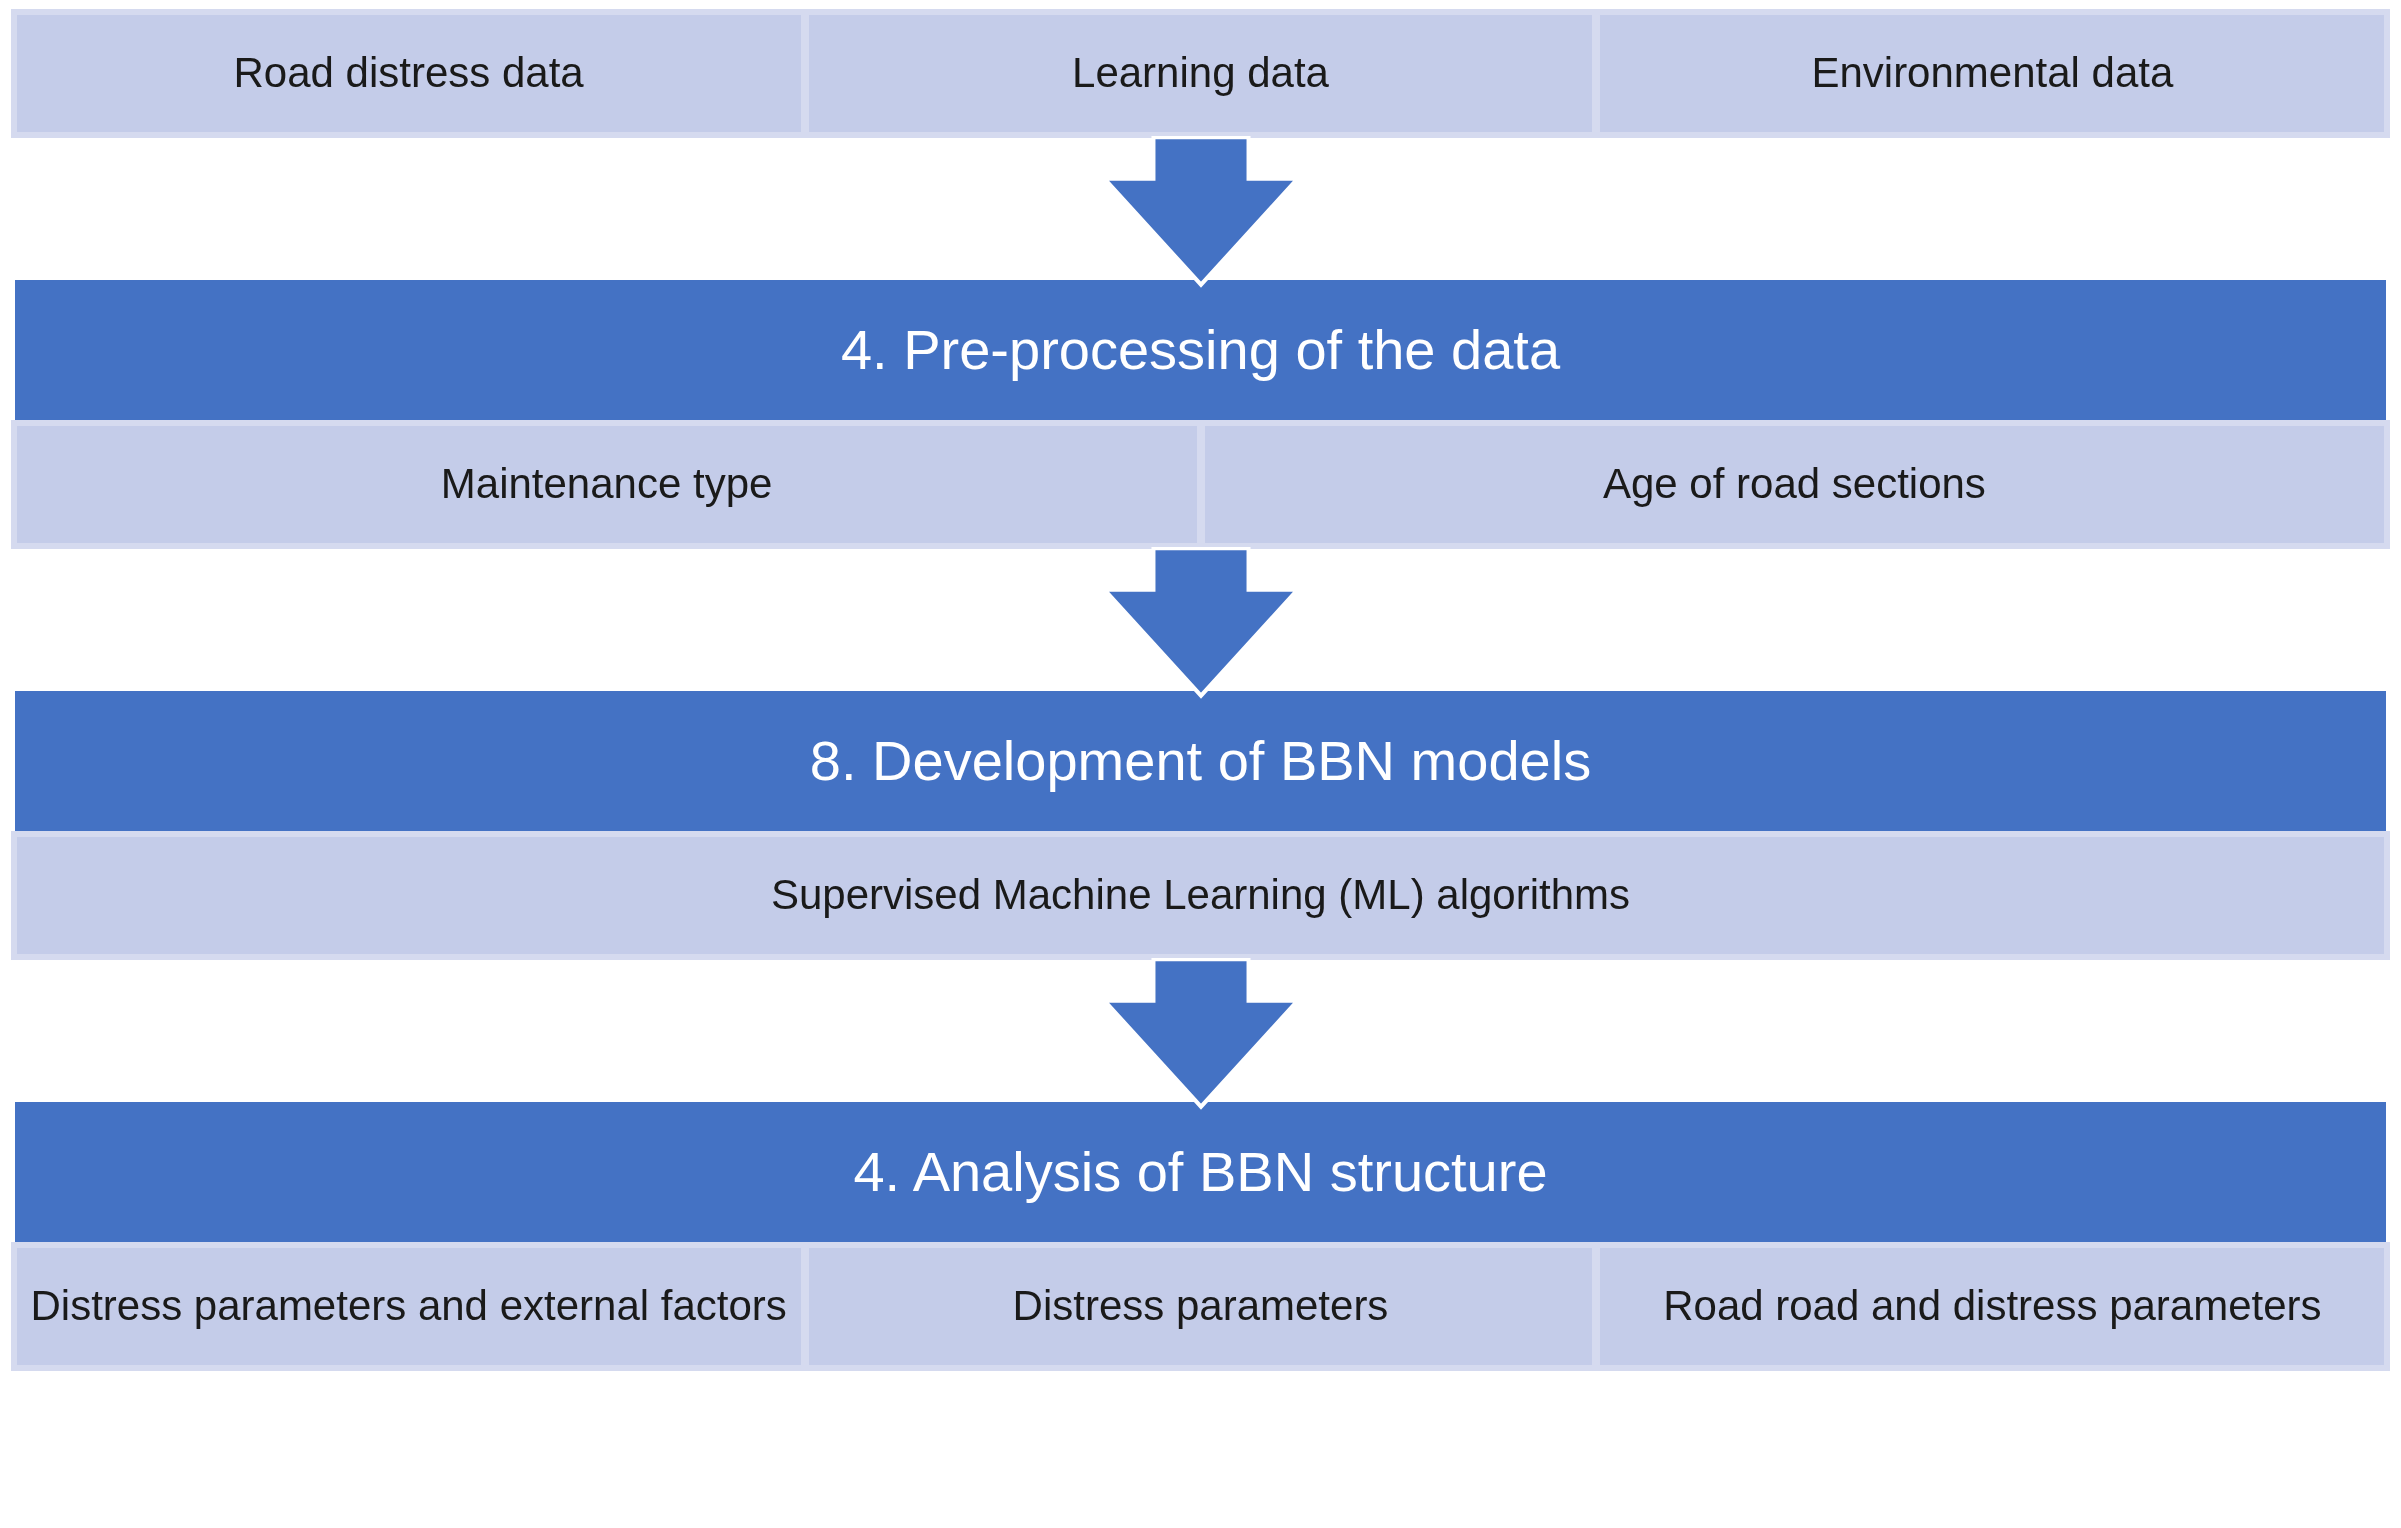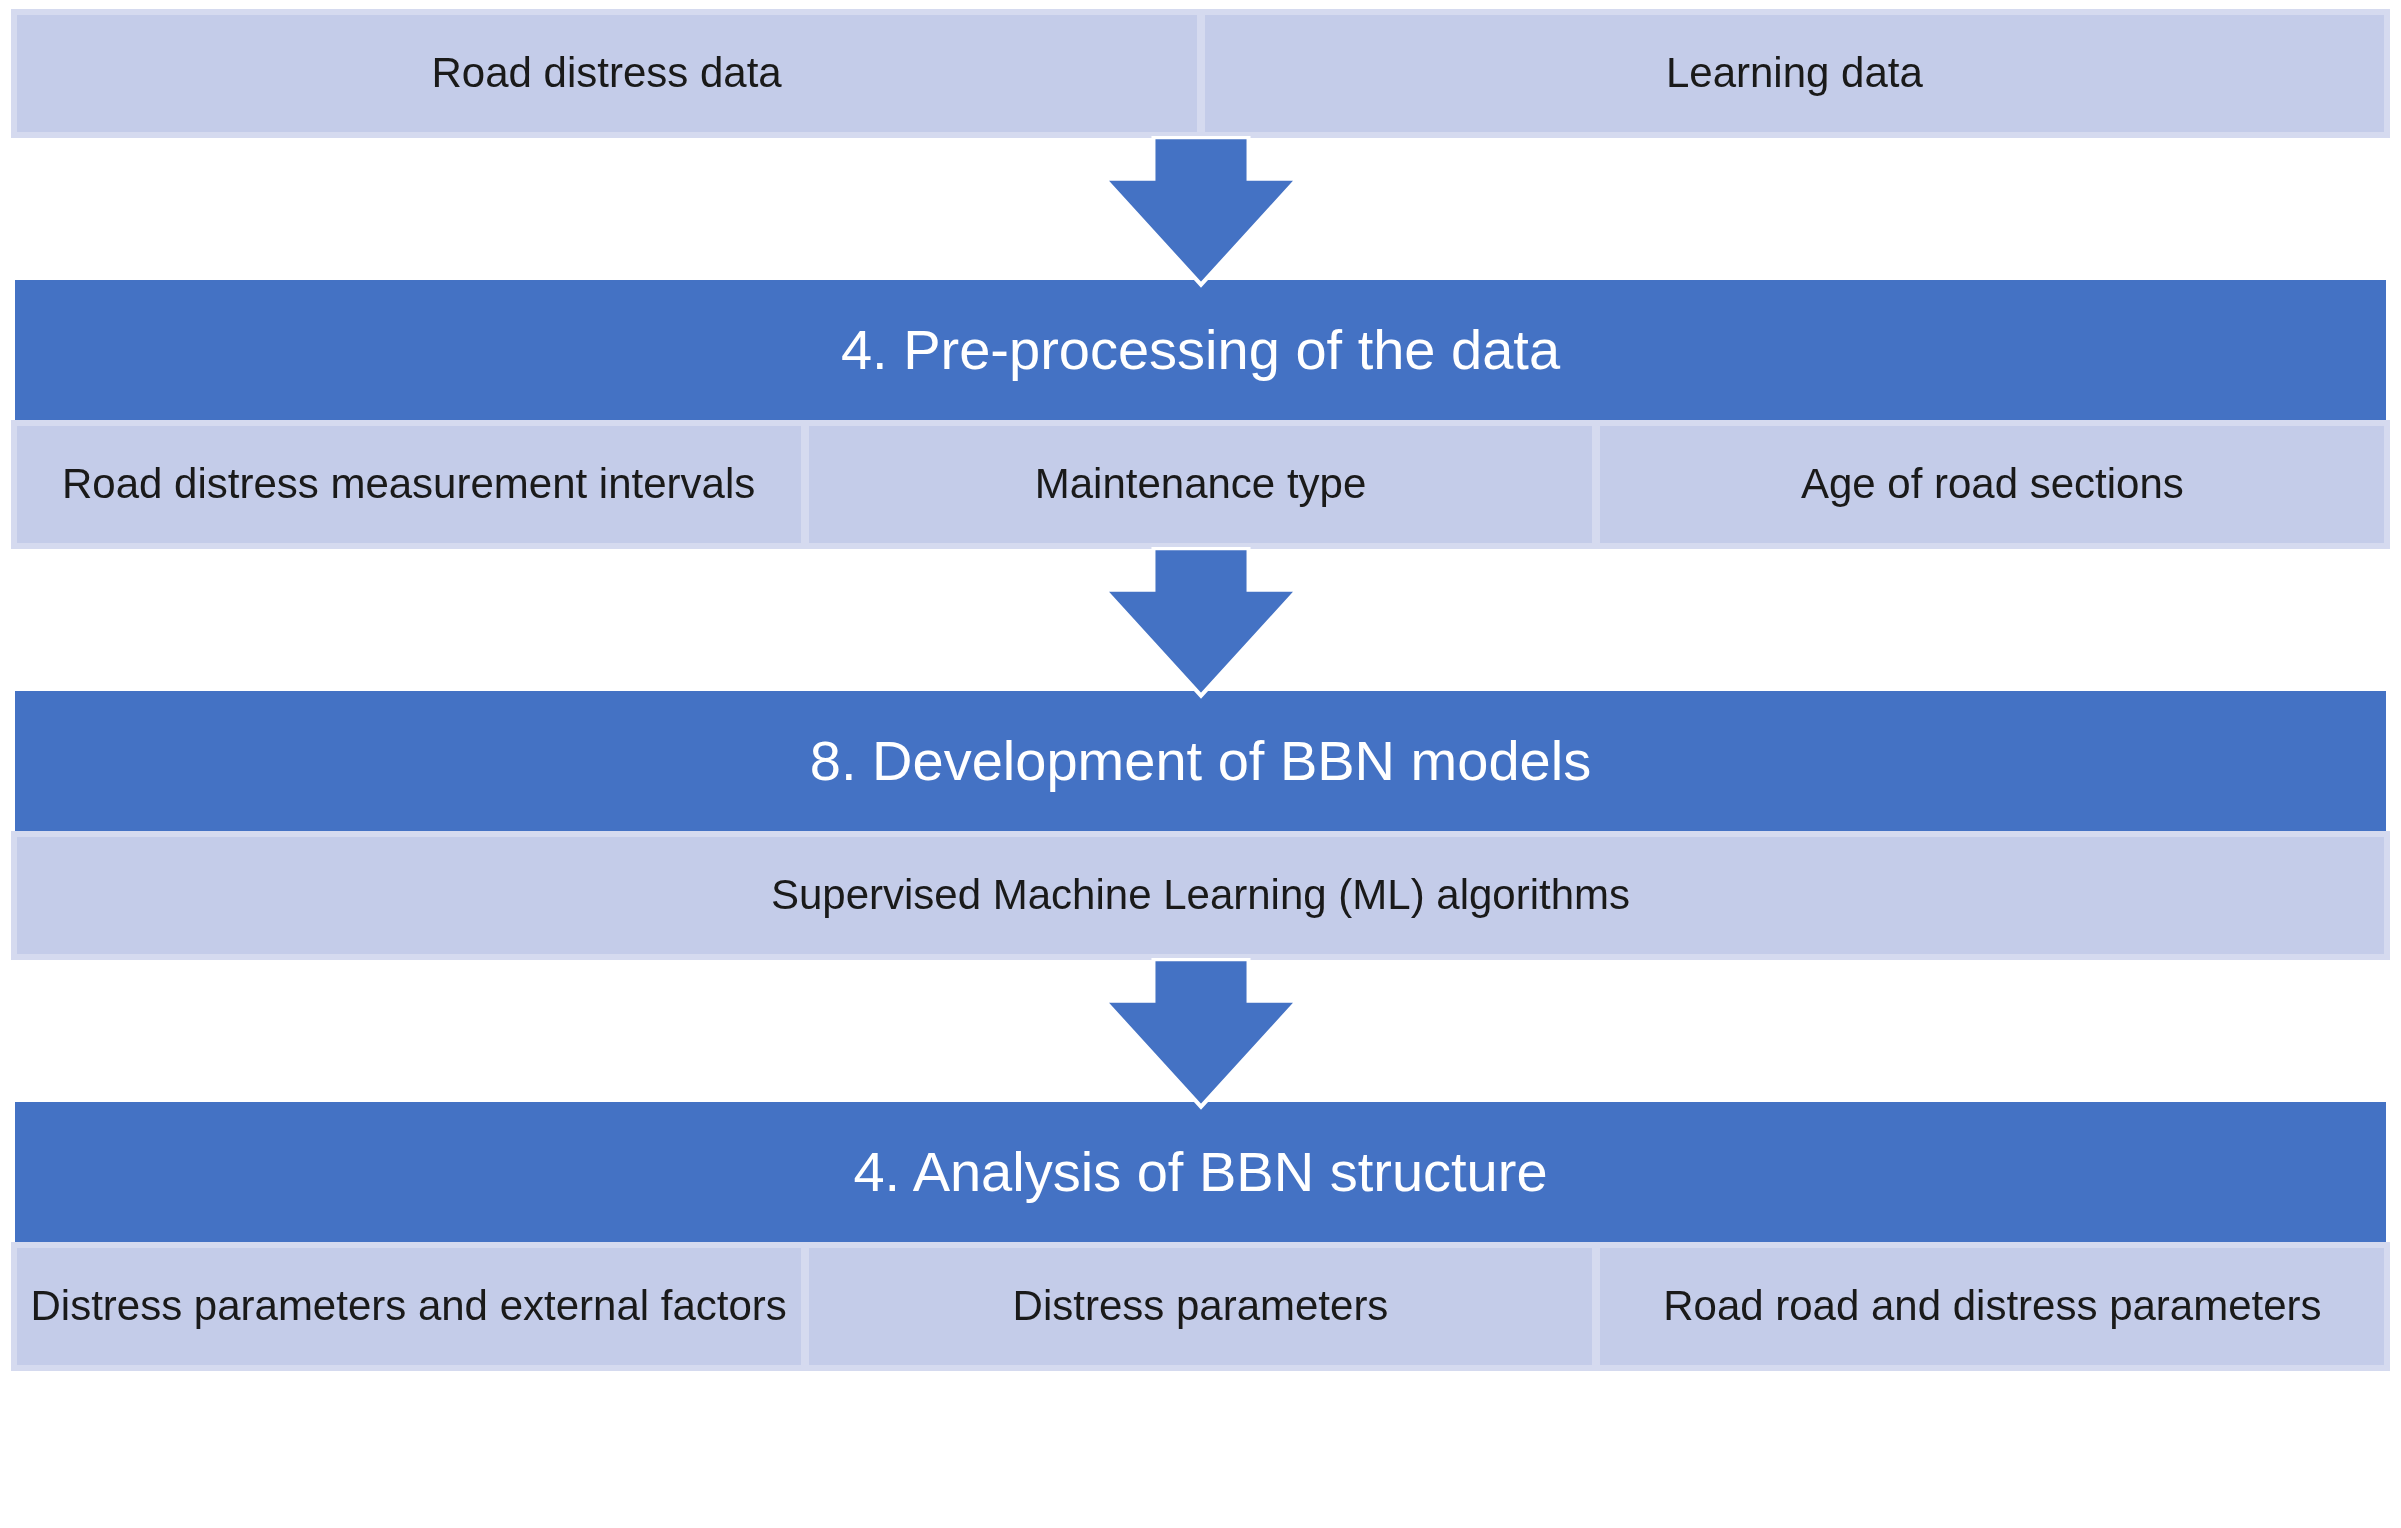--- a/index.html
+++ b/index.html
@@ -73,35 +73,35 @@
 <div class="canvas">
   <div class="diagram">
 
     <div class="stage-row">
       <div class="cell">
         <span>Road distress data</span>
       </div>
       <div class="cell">
         <span>Learning data</span>
       </div>
+      <div class="cell">
+        <span>Environmental data</span>
+      </div>
     </div>
 
     <div class="arrow-gap">
       <svg class="arrow-svg" width="205" height="154" viewBox="0 0 306 230">
         <polygon points="82,2 224,2 224,64 297,64 153,222 9,64 82,64"></polygon>
       </svg>
     </div>
 
     <div class="stage-header">
       <span>4. Pre-processing of the data</span>
     </div>
     <div class="stage-row">
-      <div class="cell">
-        <span>Road distress measurement intervals</span>
-      </div>
       <div class="cell">
         <span>Maintenance type</span>
       </div>
       <div class="cell">
         <span>Age of road sections</span>
       </div>
     </div>
 
     <div class="arrow-gap">
       <svg class="arrow-svg" width="205" height="154" viewBox="0 0 306 230">

